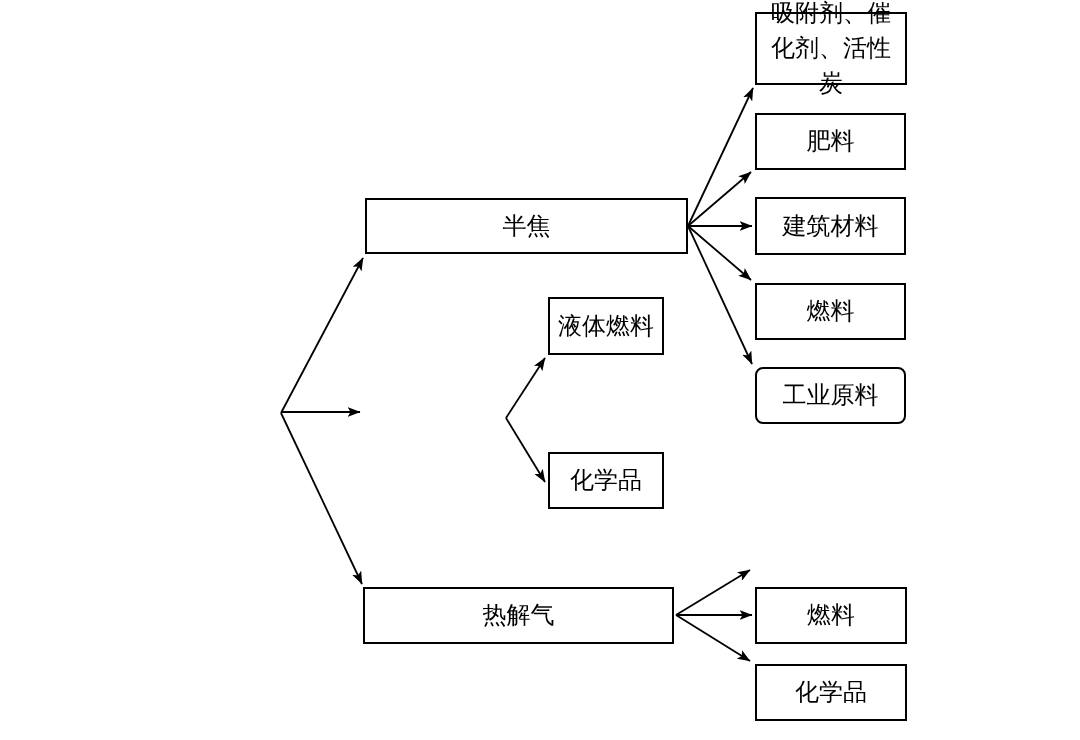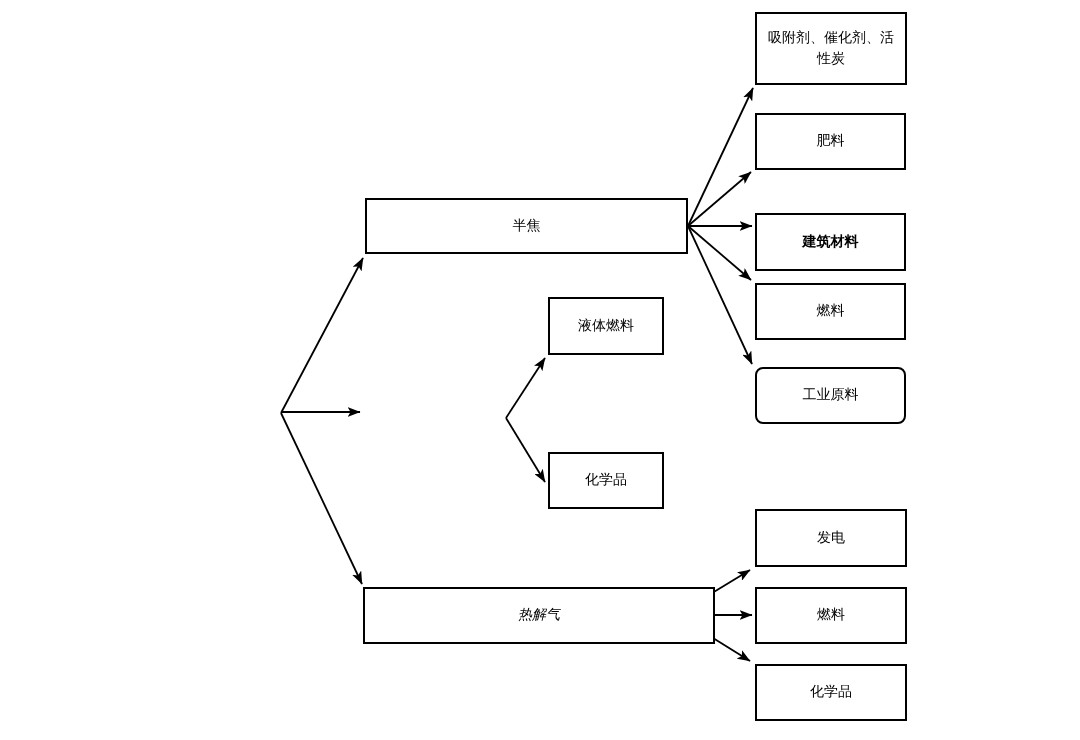--- a/index.html
+++ b/index.html
@@ -25,21 +25,21 @@
   .node {
     position: absolute;
     box-sizing: border-box;
     background: #ffffff;
     border: 2px solid #000000;
     display: flex;
     align-items: center;
     justify-content: center;
     text-align: center;
     color: #000000;
-    font-size: 14px;
+    font-size: 24px;
     line-height: 1.45;
     padding: 0 8px;
   }
   .node-root {
     font-family: "Liberation Sans", "DejaVu Sans", sans-serif;
     font-size: 21px;
   }
   .edge {
     stroke: #000000;
     stroke-width: 1.8;
@@ -72,50 +72,47 @@
 
     <line class="edge" x1="676" y1="615" x2="750" y2="570" marker-end="url(#arrow)"></line>
     <line class="edge" x1="676" y1="615" x2="752" y2="615" marker-end="url(#arrow)"></line>
     <line class="edge" x1="676" y1="615" x2="750" y2="661" marker-end="url(#arrow)"></line>
   </svg>
 
 
   <div class="node" style="left:365px; top:198px; width:323px; height:56px;">
     <span>半焦</span>
   </div>
-  <div class="node" style="left:363px; top:587px; width:352px; height:57px;font-style:italic;">
+  <div class="node" style="left:363px; top:587px; width:311px; height:57px;">
     <span>热解气</span>
   </div>
 
   <div class="node" style="left:548px; top:297px; width:116px; height:58px;">
     <span>液体燃料</span>
   </div>
   <div class="node" style="left:548px; top:452px; width:116px; height:57px;">
     <span>化学品</span>
   </div>
 
   <div class="node" style="left:755px; top:12px; width:152px; height:73px;">
     <span>吸附剂、催化剂、活性炭</span>
   </div>
   <div class="node" style="left:755px; top:113px; width:151px; height:57px;text-align:center;">
     <span>肥料</span>
   </div>
-  <div class="node" style="left:755px; top:213px; width:151px; height:58px;font-weight:bold;">
+  <div class="node" style="left:755px; top:197px; width:151px; height:58px;">
     <span>建筑材料</span>
   </div>
   <div class="node" style="left:755px; top:283px; width:151px; height:57px;">
     <span>燃料</span>
   </div>
   <div class="node" style="left:755px; top:367px; width:151px; height:57px;border-radius:8px;">
     <span>工业原料</span>
   </div>
 
-  <div class="node" style="left:755px; top:509px; width:152px; height:58px;">
-    <span>发电</span>
-  </div>
   <div class="node" style="left:755px; top:587px; width:152px; height:57px;">
     <span>燃料</span>
   </div>
   <div class="node" style="left:755px; top:664px; width:152px; height:57px;">
     <span>化学品</span>
   </div>
 
 </div>
 
 </body></html>

